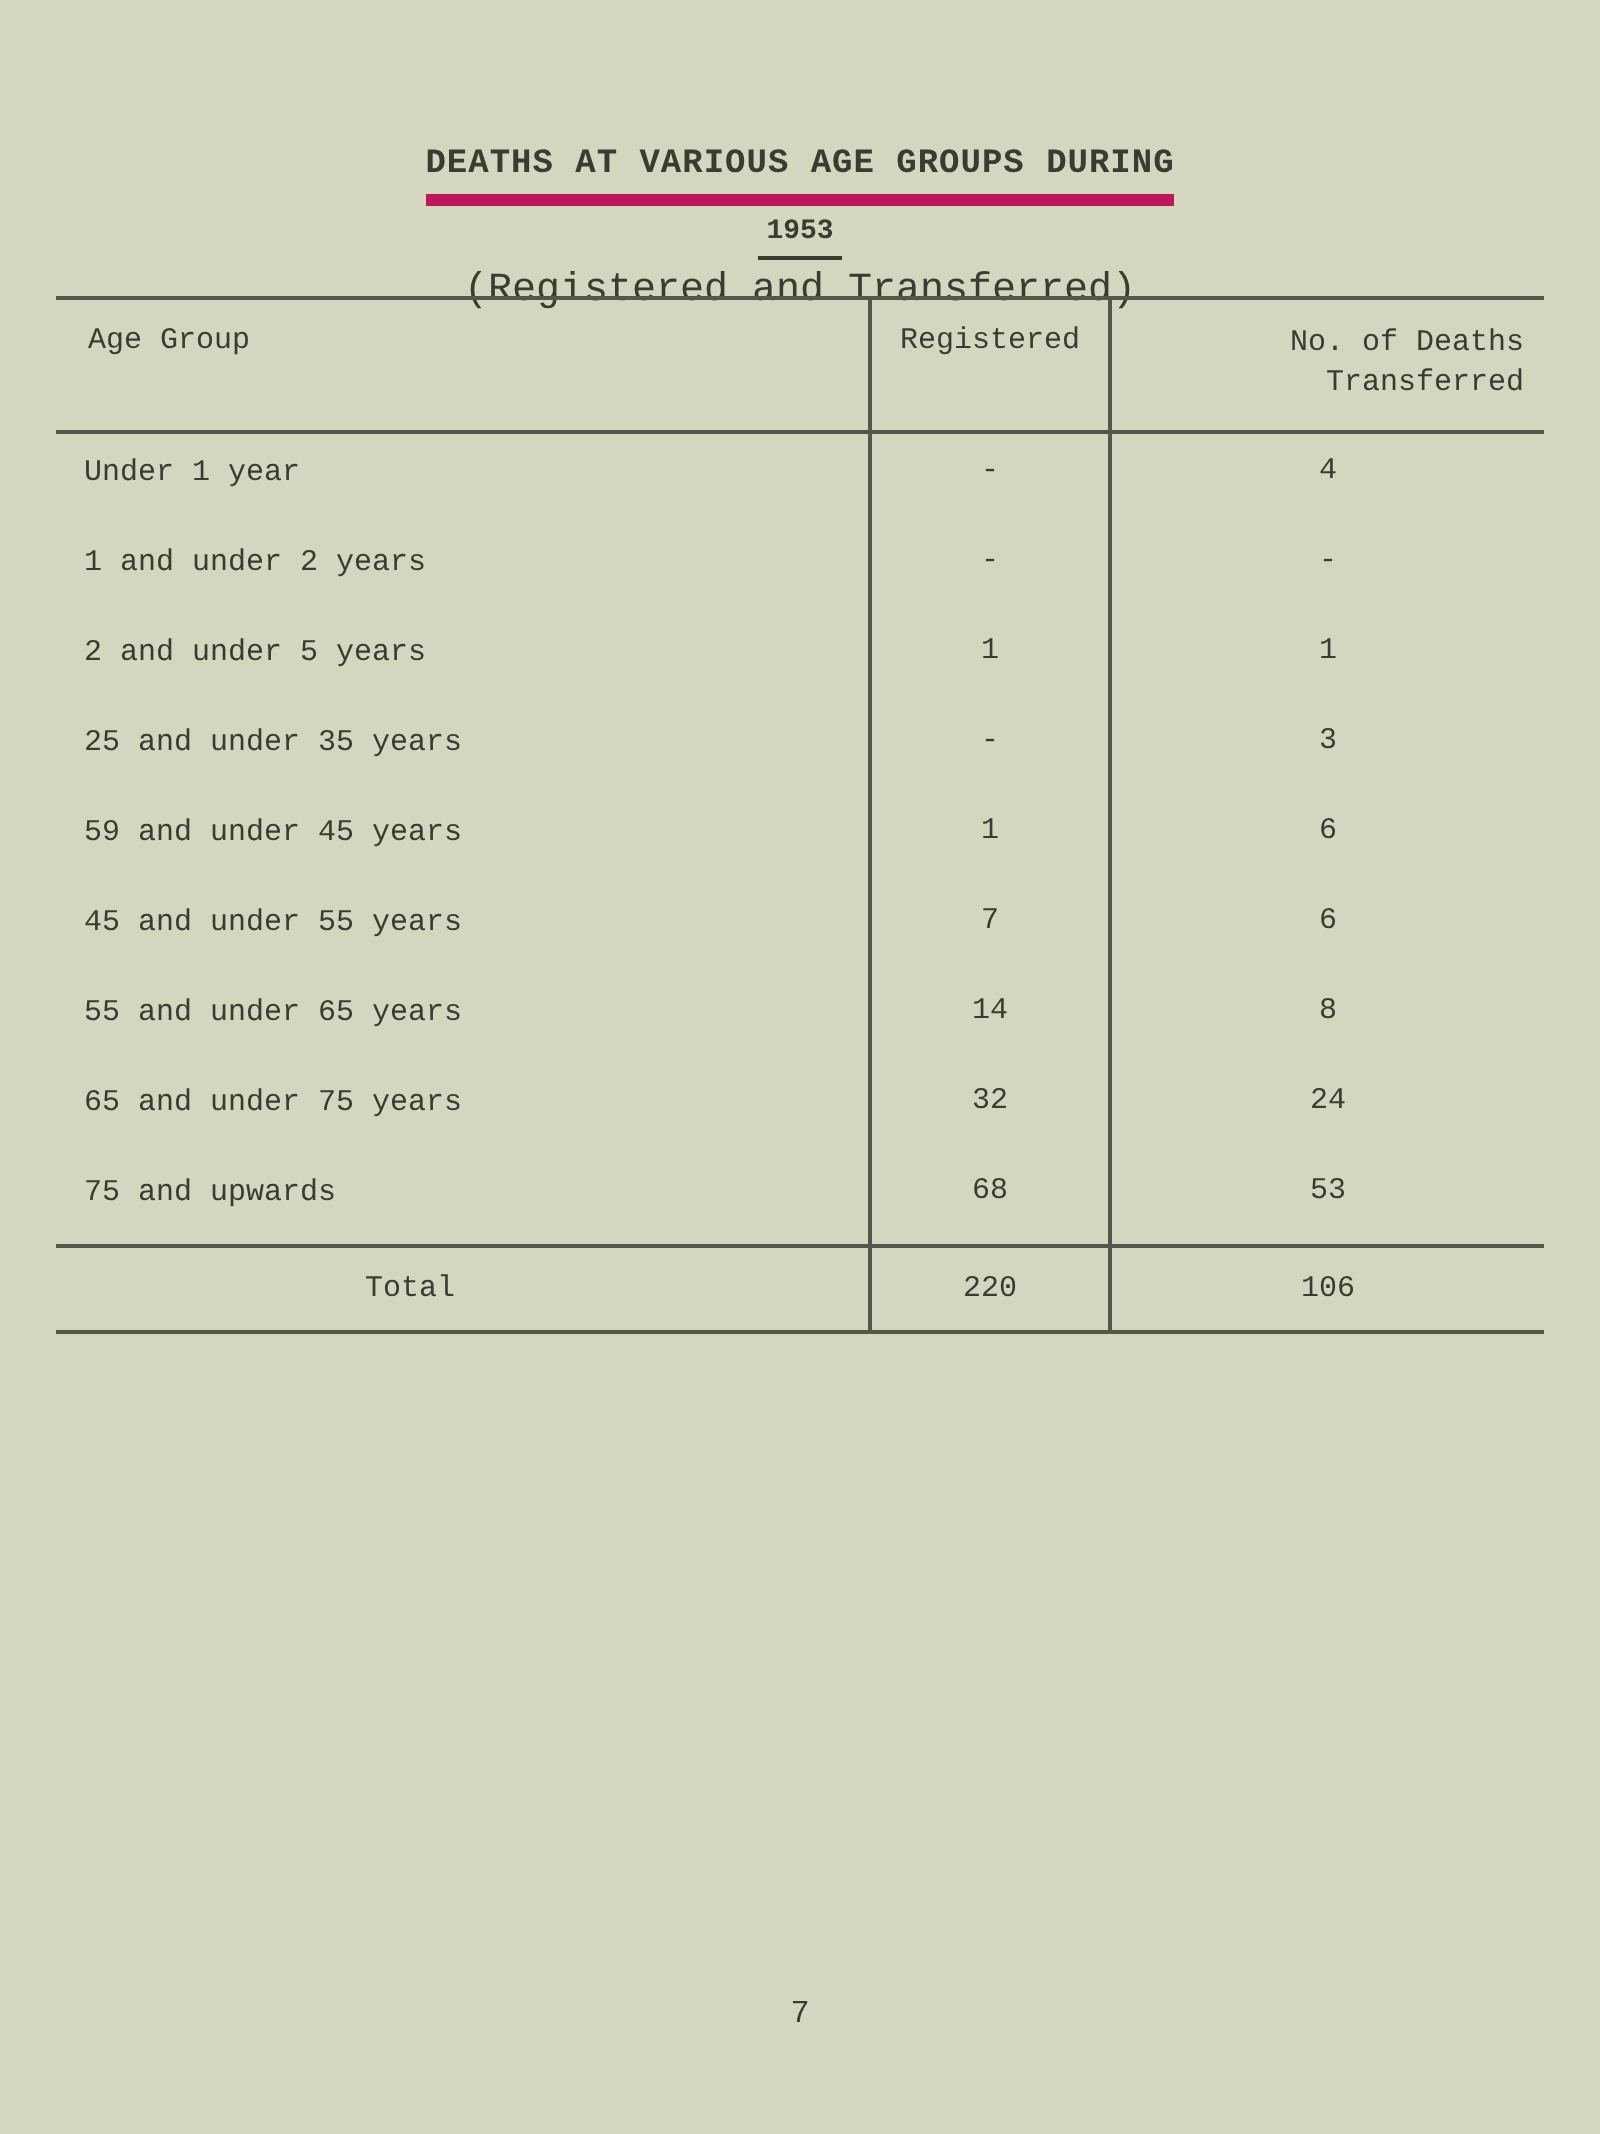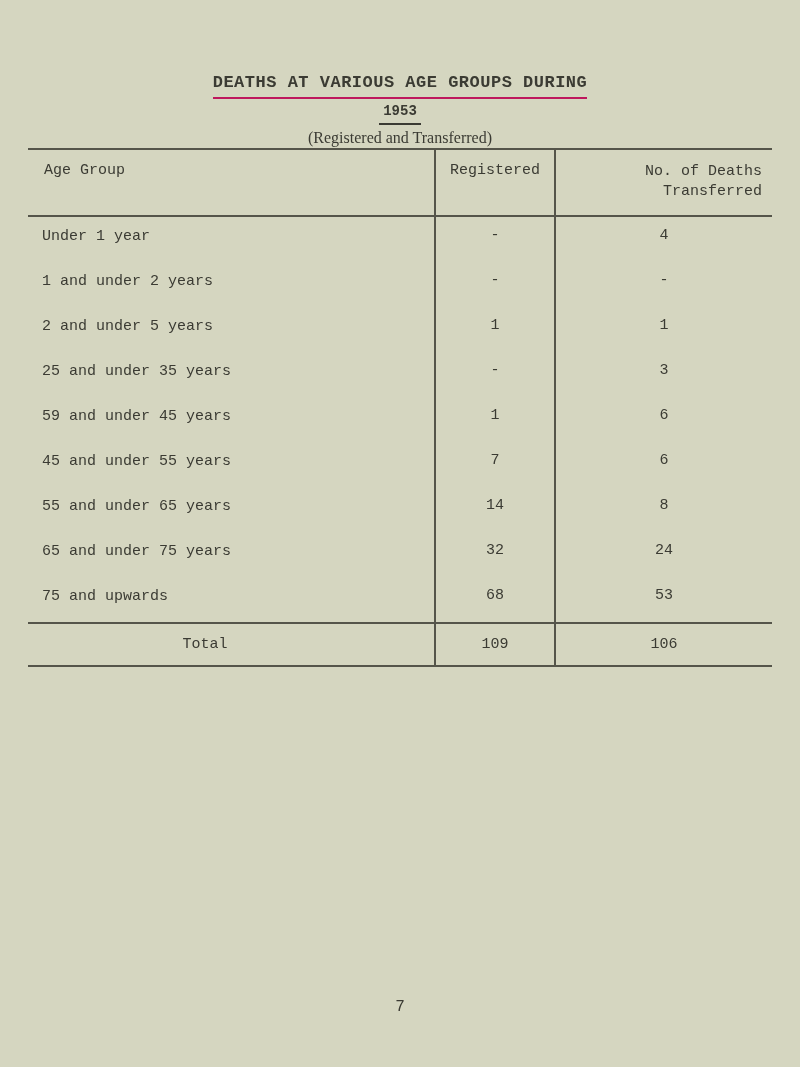--- a/index.html
+++ b/index.html
@@ -23,37 +23,36 @@
   .header-block {
     text-align: center;
     padding-top: 72px;
     line-height: 1.35;
   }
   .title-line1 {
     display: inline-block;
     font-size: 17px;
     font-weight: bold;
     letter-spacing: 0.5px;
-    border-bottom: 2px solid #be185d;
+    border-bottom: 6px solid #be185d;
     padding-bottom: 2px;
   }
   .title-line2-wrap {
     margin-top: 2px;
   }
   .title-line2 {
     display: inline-block;
     font-size: 14px;
     font-weight: bold;
     border-bottom: 2px solid #3b3b33;
     padding: 0 4px 2px 4px;
   }
   .title-line3 {
     margin-top: 2px;
-    font-size: 16px;
-    font-family: Liberation Serif, serif;
+    font-size: 20px;
   }
   table.deaths {
     position: absolute;
     left: 28px;
     top: 148px;
     width: 744px;
     border-collapse: collapse;
     font-size: 15px;
     color: #3b3b33;
   }
@@ -179,21 +178,21 @@
       </tr>
       <tr>
         <td>75 and upwards</td>
         <td>68</td>
         <td>53</td>
       </tr>
     </tbody>
     <tfoot>
       <tr>
         <td>Total</td>
-        <td>109</td>
+        <td>220</td>
         <td>106</td>
       </tr>
     </tfoot>
   </table>
 
   <div class="page-number">7</div>
 
 </div>
 
 </body></html>

